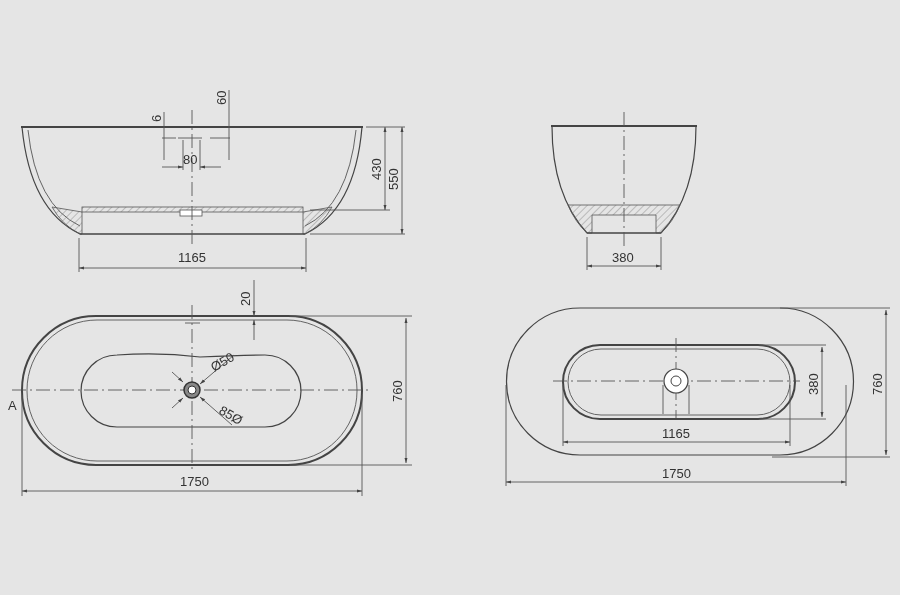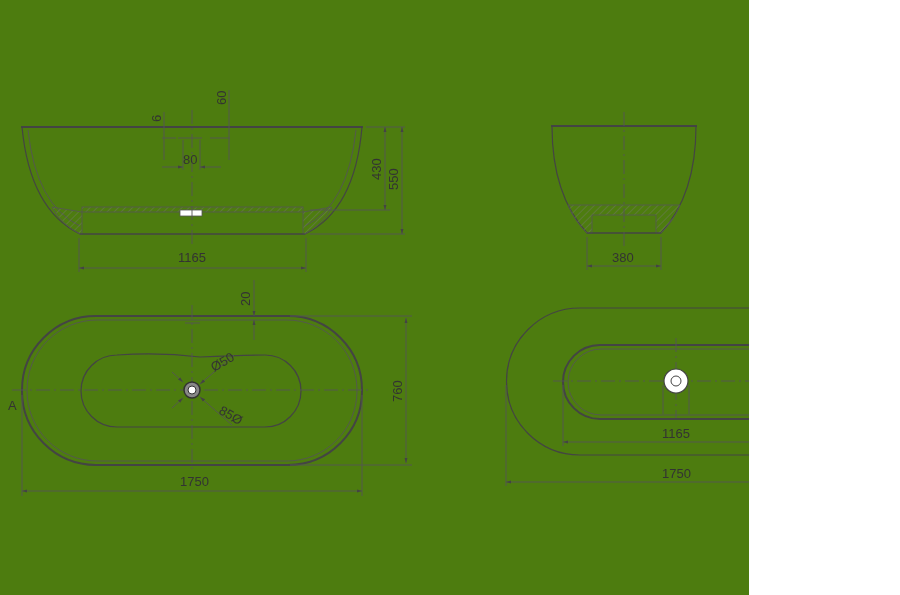--- a/index.html
+++ b/index.html
@@ -1,16 +1,16 @@
 <!DOCTYPE html>
 <html><head>
 <meta charset="utf-8">
 <style>
   html, body { margin: 0; padding: 0; background: #ffffff; }
-  #canvas { position: relative; width: 749px; height: 595px; background: #4d7c0f; overflow: hidden; }
+  #canvas { position: relative; width: 900px; height: 595px; background: #e5e5e5; overflow: hidden; }
   svg { position: absolute; left: 0; top: 0; }
   .dim-text { font-family: "Liberation Sans", sans-serif; font-size: 13px; fill: #333; }
   .ln { stroke: #444; fill: none; stroke-width: 1.2; }
   .thick { stroke: #444; fill: none; stroke-width: 2; }
   .thin { stroke: #555; fill: none; stroke-width: 0.9; }
   .center { stroke: #555; fill: none; stroke-width: 0.9; stroke-dasharray: 14 4 2 4; }
   .hatch { fill: url(#hatch); stroke: #555; stroke-width: 0.8; }
 </style>
 </head>
 <body>

